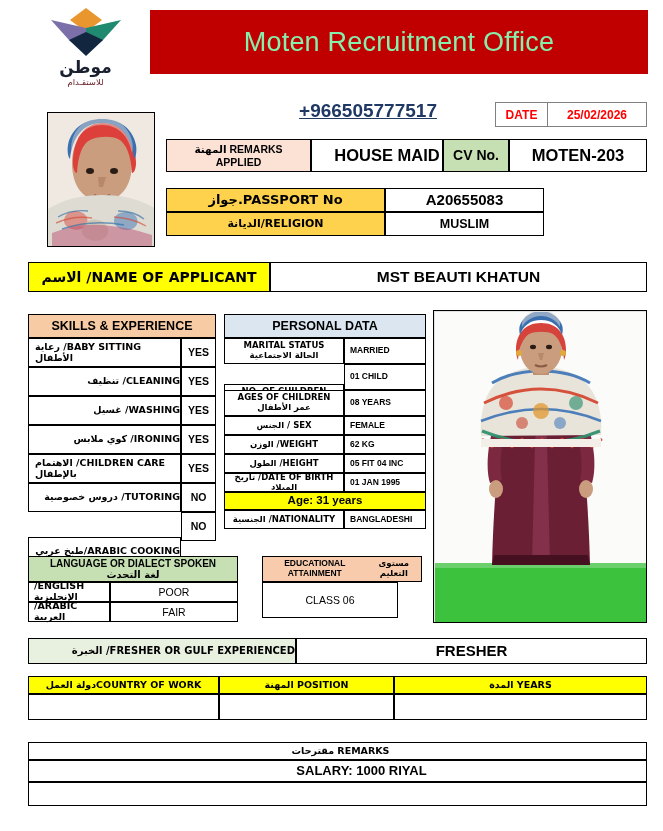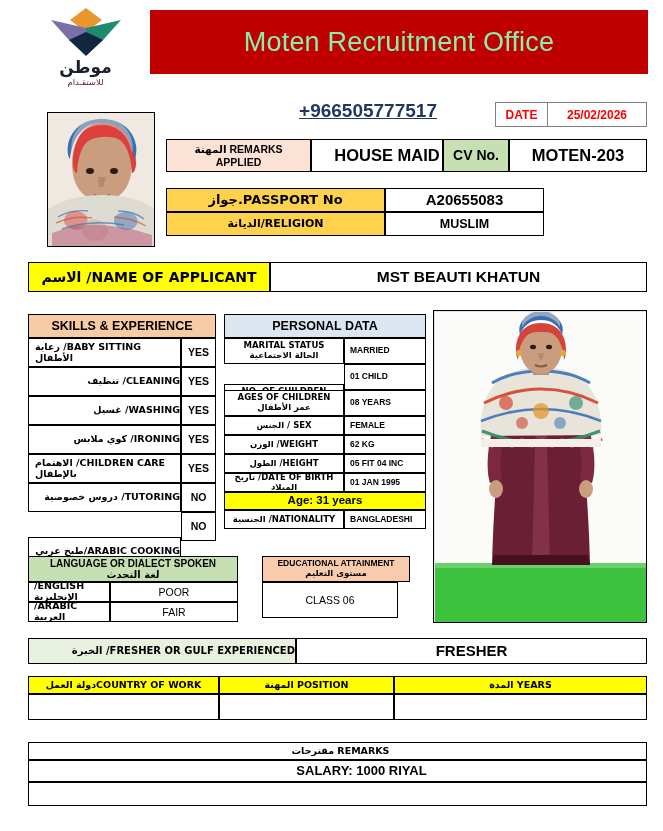--- a/index.html
+++ b/index.html
@@ -125,22 +125,22 @@
   }
 
   
   .lg-hdr  { left: 28px; top: 556px; width: 210px; height: 26px;
              background: #c6e0b4; font-size: 10px; font-weight: bold; flex-direction: column; }
   .lg-l    { width: 82px; height: 20px; font-size: 9.5px; font-weight: bold;
              justify-content: flex-start; padding-left: 5px; text-align: left; }
   .lg-v    { width: 128px; height: 20px; font-size: 10.5px; }
 
   
-  .ed-hdr  { left: 262px; top: 556px; width: 148px; height: 26px;
-             background: #f8cbad; font-size: 8.5px; font-weight: bold; flex-direction: column; }
+  .ed-hdr  { left: 262px; top: 556px; width: 160px; height: 26px;
+             background: #f8cbad; font-size: 8.5px; font-weight: bold; flex-direction: row; }
   .ed-val  { left: 262px; top: 582px; width: 136px; height: 36px; font-size: 10.5px; }
 
   
   .fr-lbl  { left: 28px; top: 638px; width: 268px; height: 26px;
              background: #e8f0e0; font-size: 10px; font-weight: bold;
              justify-content: flex-start; padding-left: 8px; text-align: left; }
   .fr-val  { left: 296px; top: 638px; width: 351px; height: 26px;
              font-size: 15px; font-weight: bold; }
 
   

